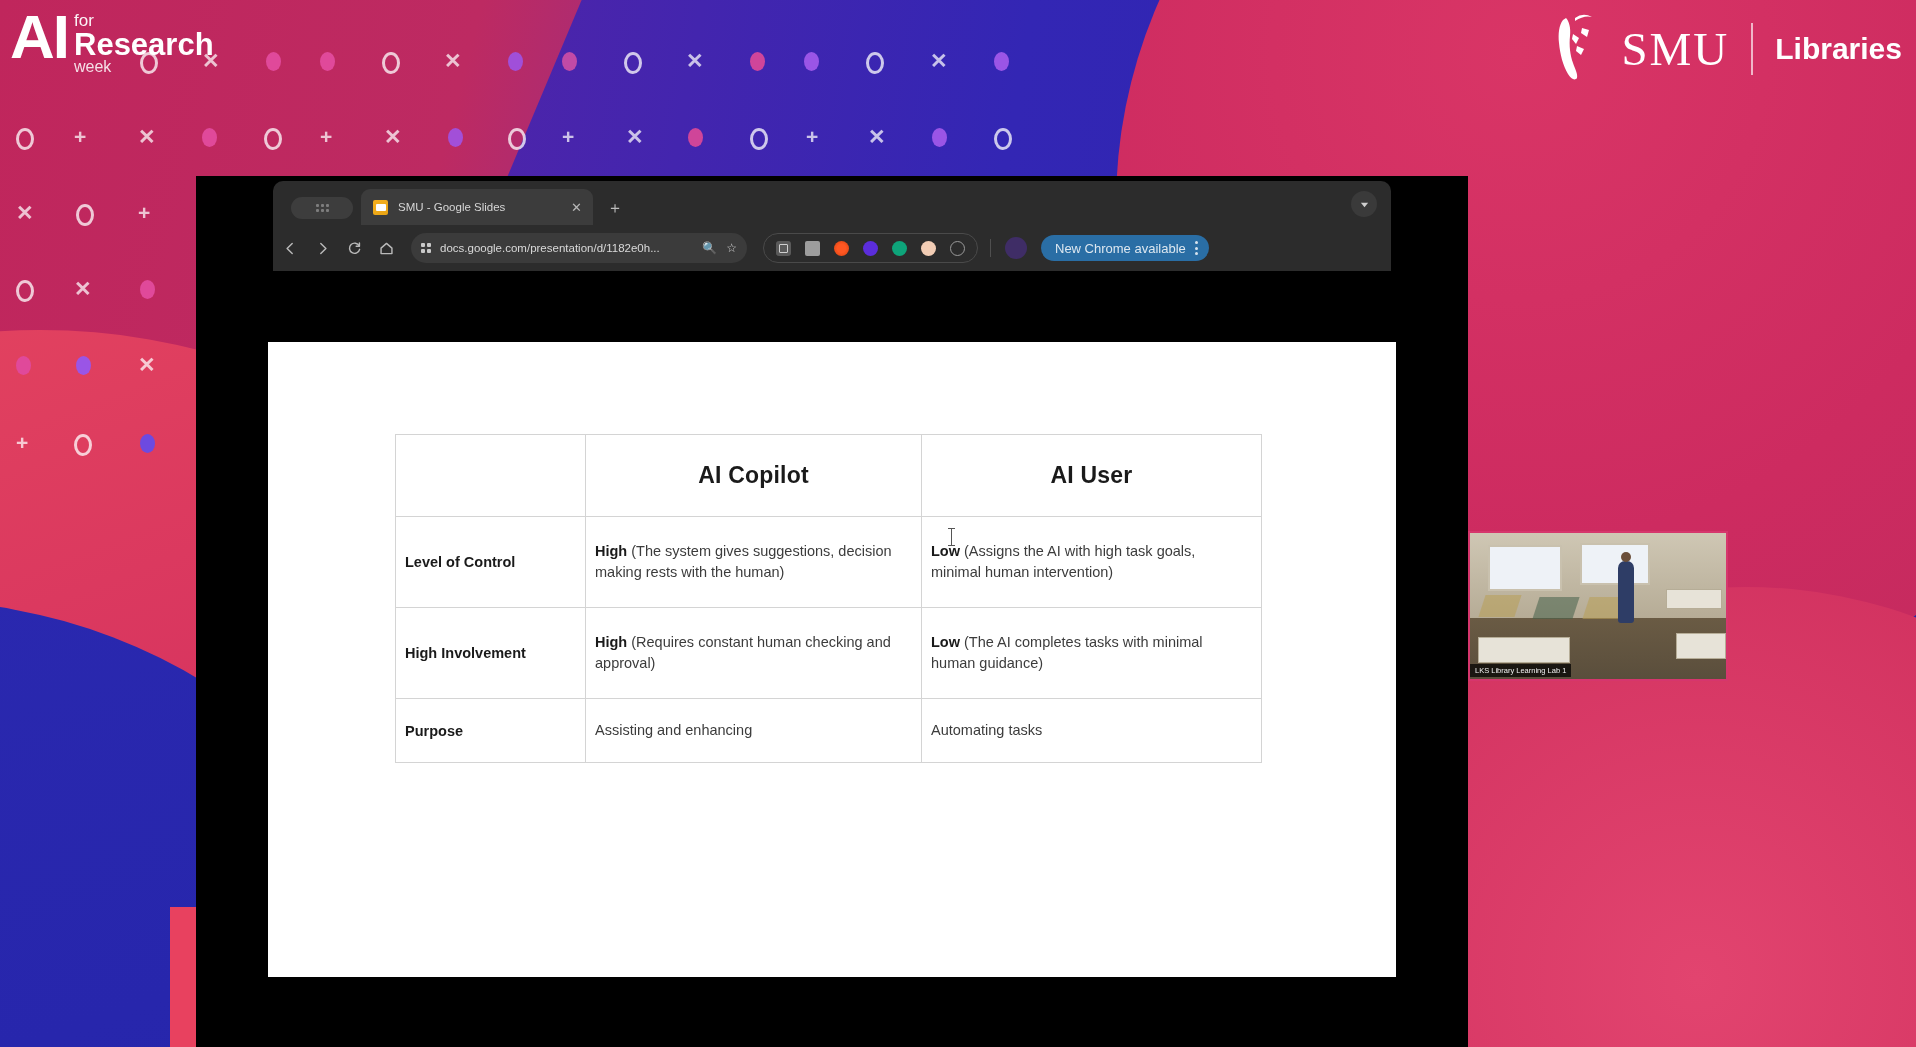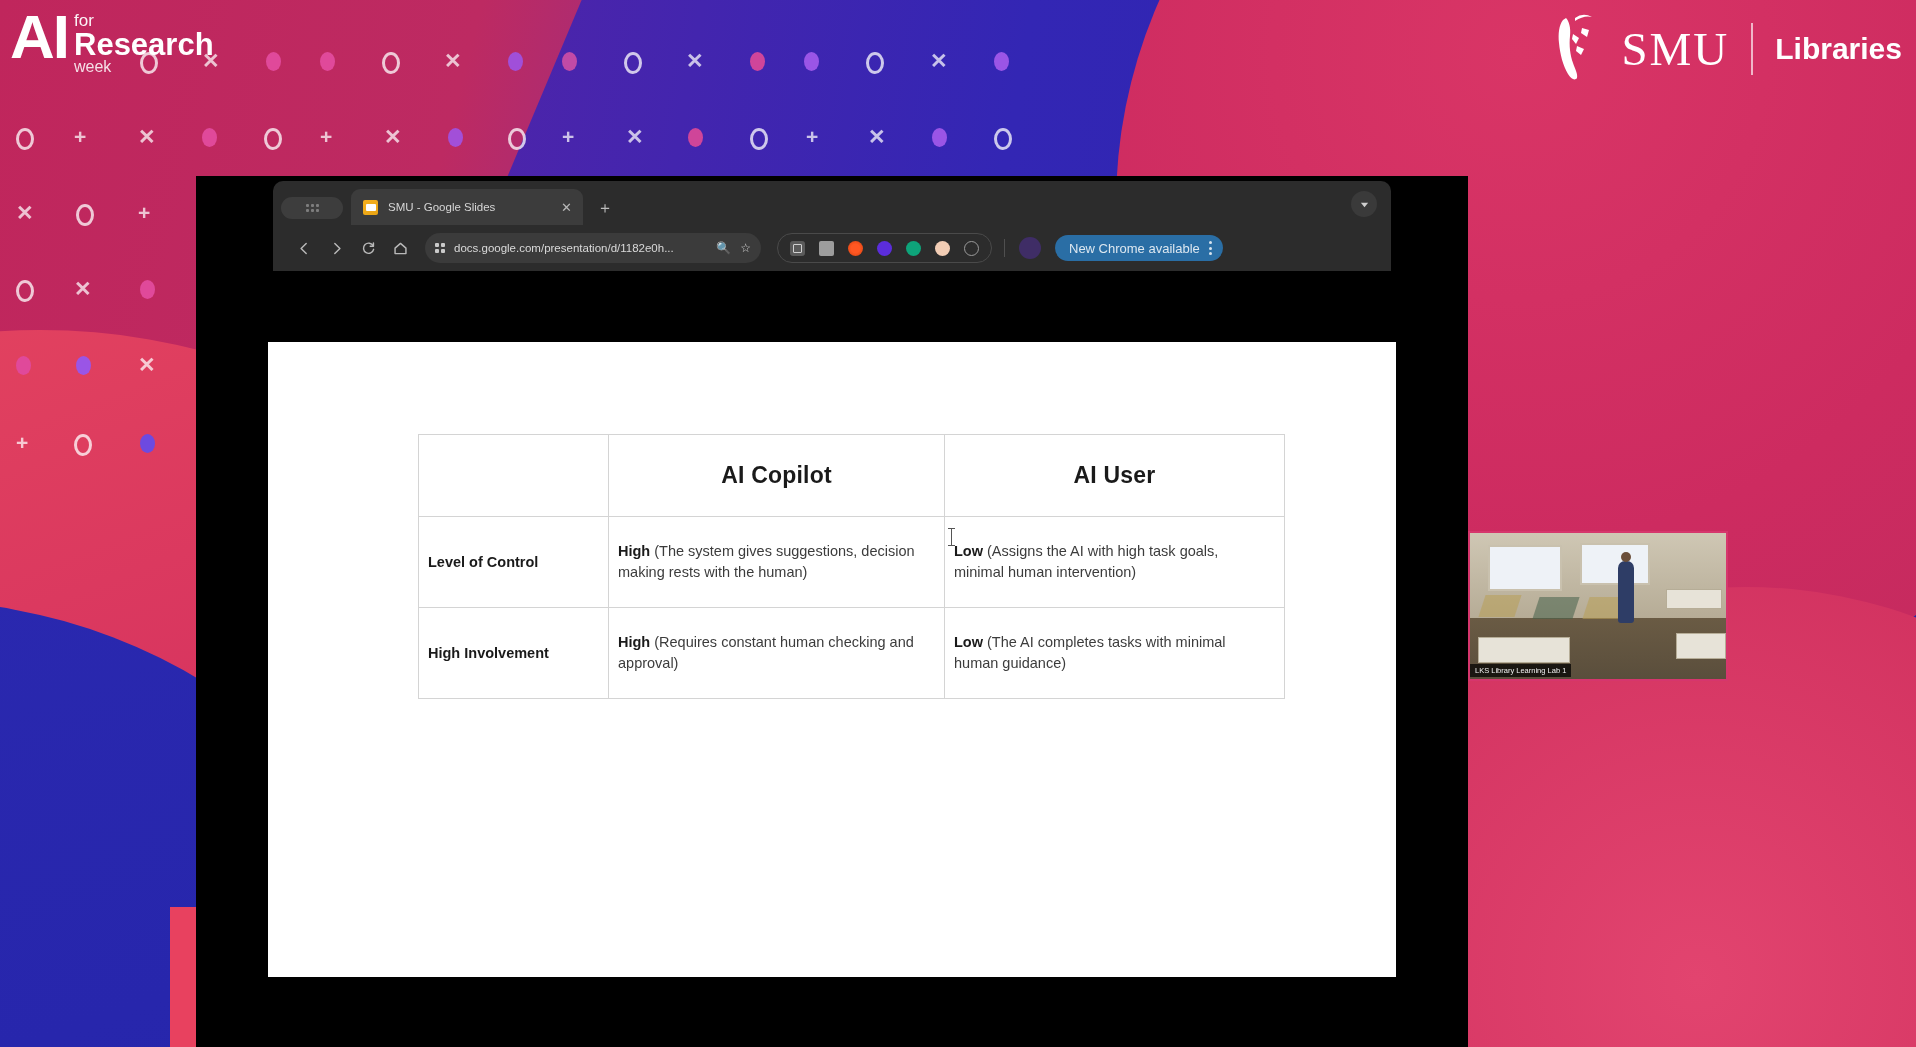--- a/index.html
+++ b/index.html
@@ -89,21 +89,21 @@
     position: absolute; left: 196px; top: 176px; width: 1272px; height: 871px;
     background: #000; z-index: 4;
   }
   .browser {
     position: absolute; left: 273px; top: 181px; width: 1118px; height: 90px;
     background: #2c2c2c; border-top-left-radius: 10px; border-top-right-radius: 10px;
     z-index: 5;
   }
 
   
-  .tabstrip { position: relative; height: 44px; display: flex; align-items: flex-end; }
+  .tabstrip { position: relative; height: 44px; display: flex; align-items: flex-end; padding-left: 10px; }
   .tab-pill {
     width: 62px; height: 22px; border-radius: 11px; background: #3d3d3d;
     margin: 0 8px 6px 8px; display: flex; align-items: center; justify-content: center;
   }
   .tab-pill .gridicon { display: grid; grid-template-columns: repeat(3,3px); gap: 2px; }
   .tab-pill .gridicon i { width: 3px; height: 3px; background: #7d7d7d; display: block; border-radius: 1px; }
   .tab {
     height: 36px; min-width: 232px; background: #3c3c3c;
     border-radius: 9px 9px 0 0; display: flex; align-items: center;
     padding: 0 8px 0 12px; gap: 10px;
@@ -124,21 +124,21 @@
   .tab-close { color: #b8b8b8; font-size: 13px; line-height: 1; padding: 2px 3px; }
   .newtab { color: #bdbdbd; font-size: 16px; margin: 0 0 9px 14px; line-height: 1; }
   .tabstrip-caret {
     position: absolute; right: 14px; bottom: 8px;
     width: 26px; height: 26px; border-radius: 50%; background: #3a3a3a;
     display: flex; align-items: center; justify-content: center;
   }
   .tabstrip-caret svg { fill: #cfcfcf; }
 
   
-  .toolbar { height: 46px; display: flex; align-items: center; padding: 0 16px; gap: 2px; }
+  .toolbar { height: 46px; display: flex; align-items: center; padding: 0 2px; gap: 2px; }
   .navbtn {
     width: 30px; height: 30px; border-radius: 50%;
     display: flex; align-items: center; justify-content: center;
   }
   .navbtn svg { stroke: #b9b9b9; fill: none; stroke-width: 1.7; }
   .omnibox {
     flex: 0 0 auto; width: 336px; height: 30px; border-radius: 15px;
     background: #3b3b3b; display: flex; align-items: center;
     padding: 0 10px; margin-left: 8px; gap: 9px;
   }
@@ -170,21 +170,21 @@
   .kebab i { width: 3px; height: 3px; border-radius: 50%; background: #d7e3ee; display: block; }
 
   
   .slide {
     position: absolute; left: 268px; top: 342px; width: 1128px; height: 635px;
     background: #fff; z-index: 5;
   }
   .tablewrap {
     position: absolute; left: 127px; top: 92px; width: 866px;
   }
-  table.cmp { border-collapse: collapse; width: 100%; table-layout: fixed; margin-left: 23px; }
+  table.cmp { border-collapse: collapse; width: 100%; table-layout: fixed; }
   table.cmp col.c1 { width: 190px; }
   table.cmp col.c2 { width: 336px; }
   table.cmp col.c3 { width: 340px; }
   table.cmp td { border: 1px solid #d4d4d4; vertical-align: middle; }
   .hd-cell { height: 82px; text-align: center; }
   .hd-cell .h {
     font-size: 23px; font-weight: 700; color: #1a1a1a; letter-spacing: .2px;
   }
   .rowlabel {
     padding: 14px 0 14px 9px; font-size: 14.5px; font-weight: 700; color: #1a1a1a;
@@ -454,20 +454,29 @@
           <tr class="r-tall">
             <td class="rowlabel">High Involvement</td>
             <td class="cell">
               <b>High</b><span> (Requires constant human checking and approval)</span>
             </td>
             <td class="cell">
               <b>Low</b><span> (The AI completes tasks with minimal human guidance)</span>
             </td>
           </tr>
 
+          <tr class="r-short">
+            <td class="rowlabel">Purpose</td>
+            <td class="cell">
+              <b></b><span>Assisting and enhancing</span>
+            </td>
+            <td class="cell">
+              <b></b><span>Automating tasks</span>
+            </td>
+          </tr>
 
         </tbody>
       </table>
       <div class="caret-mark"></div>
     </div>
   </div>
 
   <div class="vidthumb">
     <div class="v-wall"></div>
     <div class="v-floor"></div>

